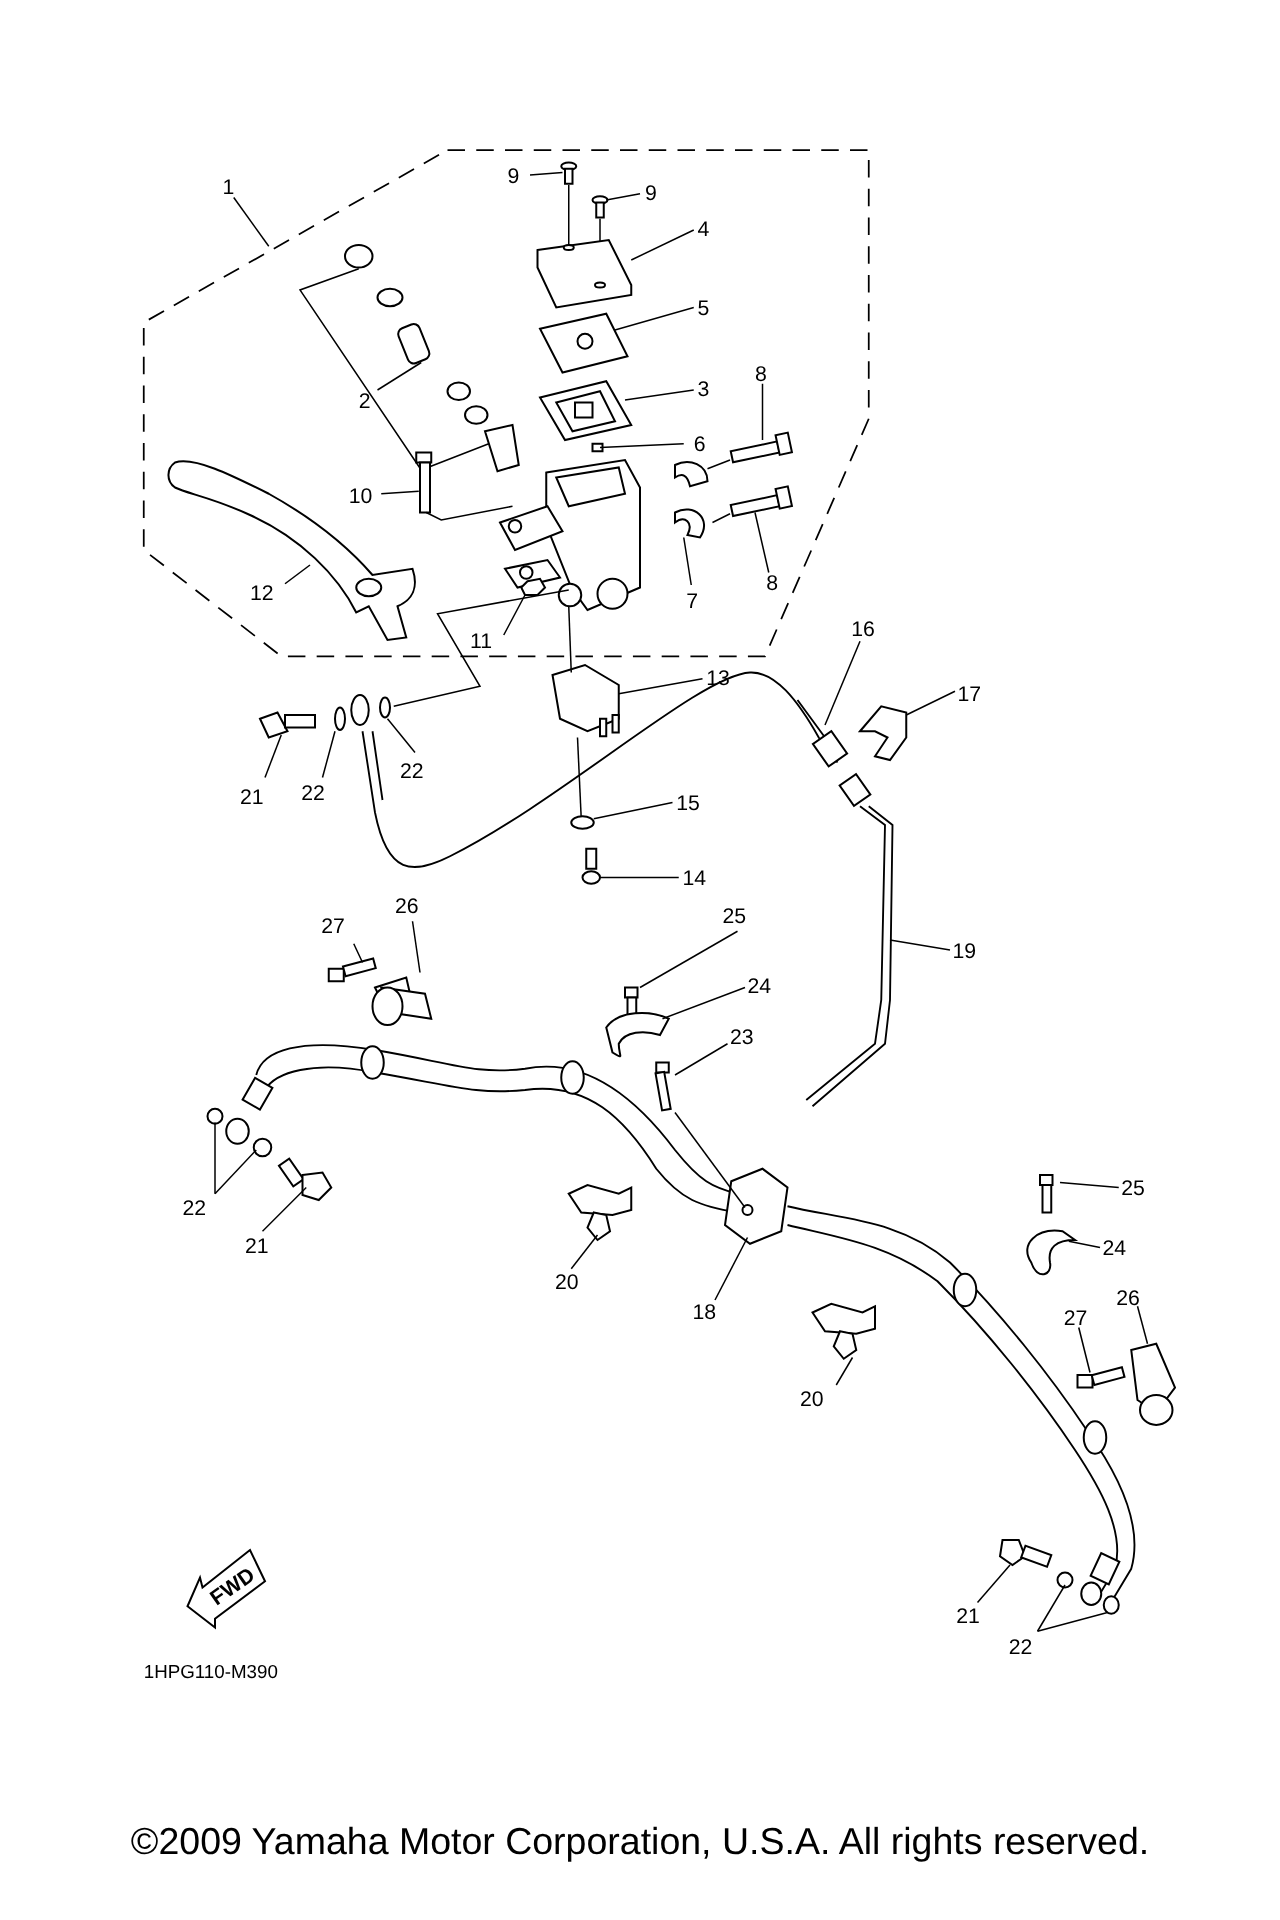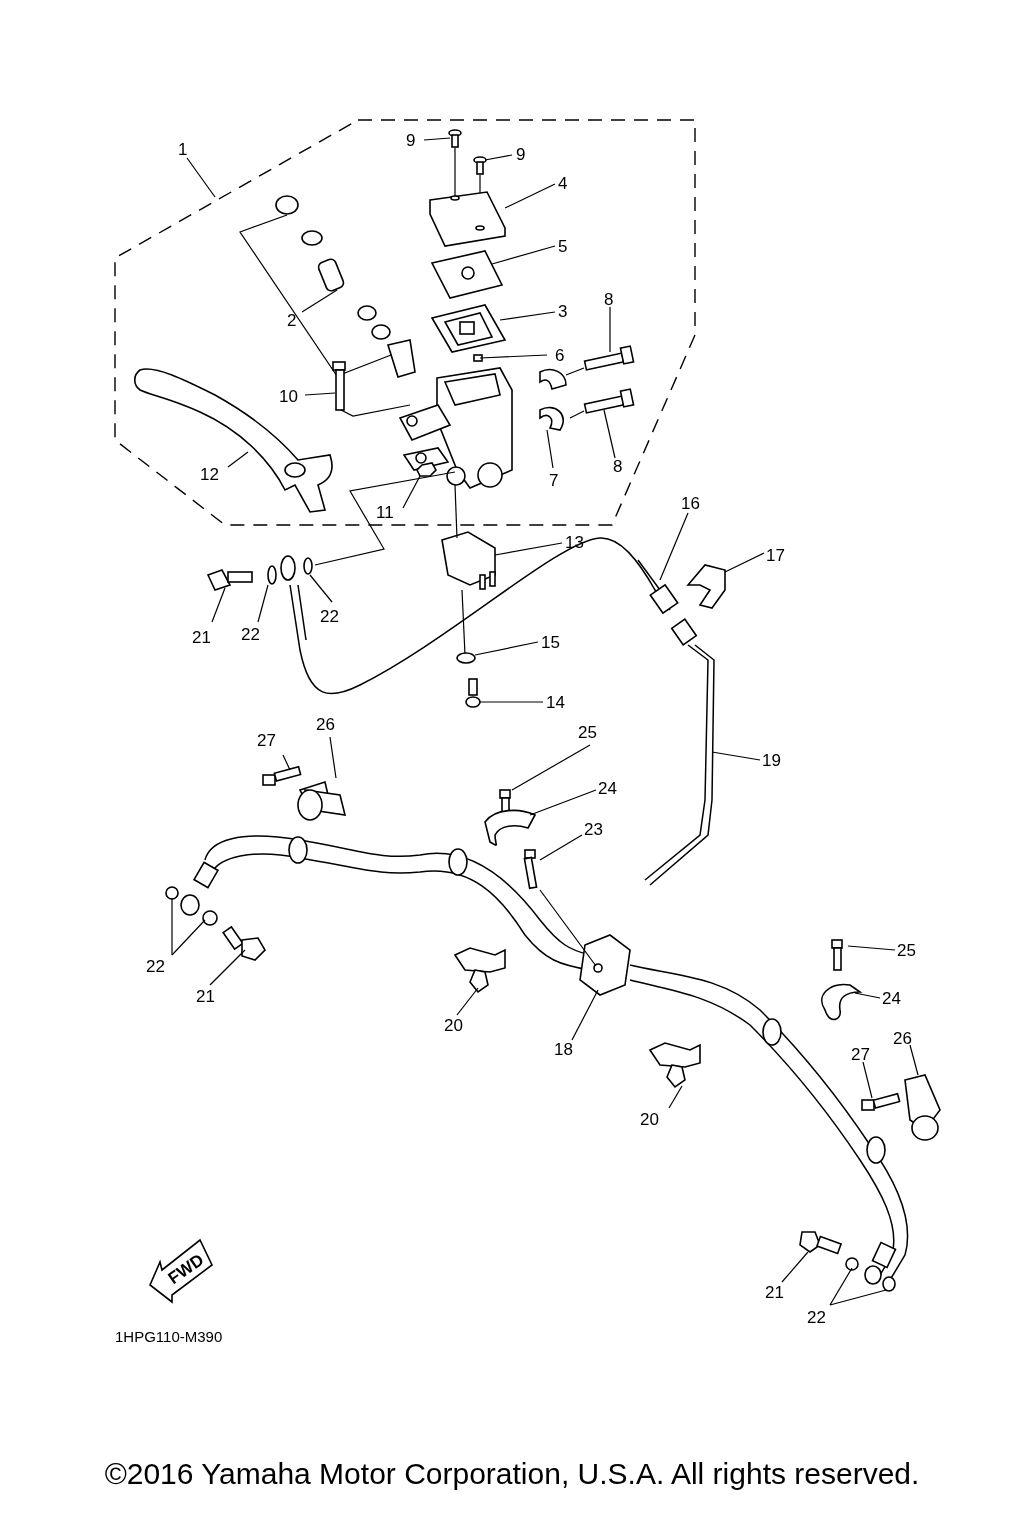--- a/index.html
+++ b/index.html
@@ -302,13 +302,13 @@
   <text class="lbl" x="578" y="738">25</text>
   <text class="lbl" x="897" y="956">25</text>
   <text class="lbl" x="316" y="730">26</text>
   <text class="lbl" x="893" y="1044">26</text>
   <text class="lbl" x="257" y="746">27</text>
   <text class="lbl" x="851" y="1060">27</text>
 
   <text class="lbl code" x="115" y="1342">1HPG110-M390</text>
 </svg>
 
-<div class="copy">©2016 Yamaha Motor Corporation, U.S.A. All rights reserved.</div>
+<div class="copy">©2009 Yamaha Motor Corporation, U.S.A. All rights reserved.</div>
 
 </body></html>

